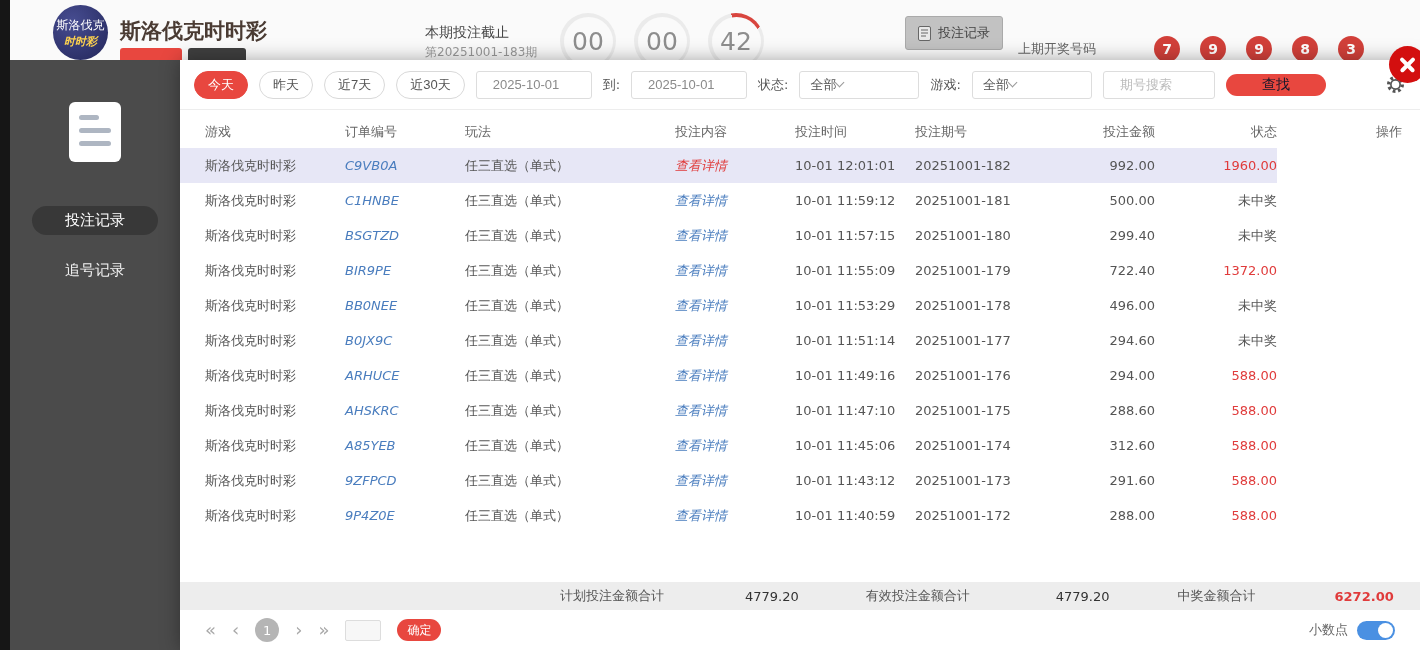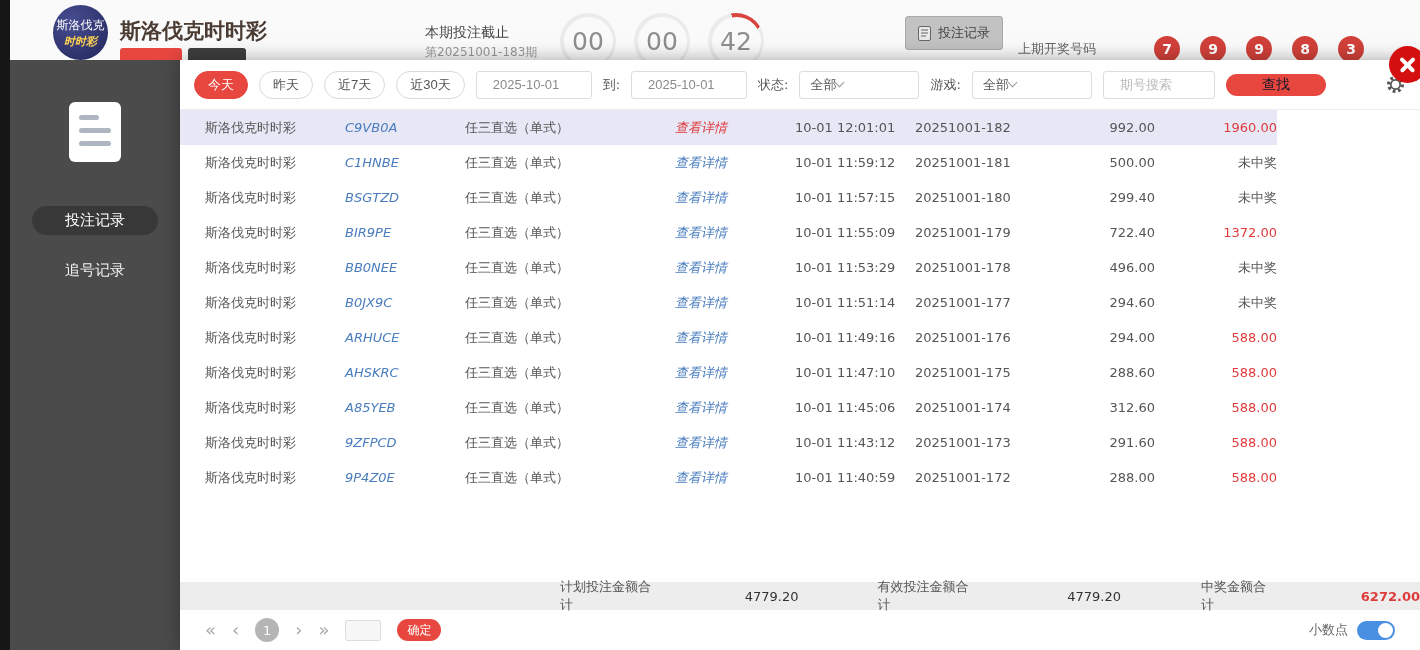--- a/index.html
+++ b/index.html
@@ -62,21 +62,21 @@
   .thead { height:32px; color:#666; margin-top:6px; }
   .trow { height:35px; color:#555; }
   .trow.highlight { background:linear-gradient(to right, #e7e7f6 0, #e7e7f6 1097px, transparent 1097px); }
   .link { color:#4a7dbe; text-decoration:none; cursor:pointer;font-style:italic; }
   .detail.hot { color:#e03b3b; }
   .c-amount, .c-status, .h-amount, .h-status { justify-self:end; }
   .c-status.win { color:#e03b3b;margin-left:6px; }
   .h-action { justify-self:end; padding-right:18px; }
   .spacer { flex:1; }
 
-  .summary { height:28px; background:#ededed; display:flex; align-items:center; font-size:13px; color:#555;gap:12px; }
+  .summary { height:28px; background:#ededed; display:flex; align-items:center; font-size:13px; color:#555; }
   .summary .val { color:#333; }
   .summary .val.win { color:#e03b3b; font-weight:bold; }
   .s-l1 { margin-left:380px; } .s-v1 { margin-left:81px; }
   .s-l2 { margin-left:67px; }  .s-v2 { margin-left:86px; }
   .s-l3 { margin-left:68px; }  .s-v3 { margin-left:79px; }
 
   .pager { height:40px; display:flex; align-items:center; gap:16px; padding:0 25px; }
   .pg-arrow { font-size:18px; color:#a9a9a9; cursor:pointer; line-height:1; }
   .pg-current { width:24px; height:24px; border-radius:50%; background:#b5b5b5; color:#fff; font-size:13px;
                 display:flex; align-items:center; justify-content:center; cursor:pointer; }
@@ -179,20 +179,31 @@
       <input class="txt-input search-w" placeholder="期号搜索" style="">
       <button class="btn-find">查找</button>
       <span class="gear">
         <svg width="21" height="21" viewBox="0 0 20 20">
           <circle cx="10" cy="10" r="6.5" fill="none" stroke="#555" stroke-width="3.2" stroke-dasharray="2.6 2.5"></circle>
           <circle cx="10" cy="10" r="4.4" fill="none" stroke="#555" stroke-width="1.6"></circle>
         </svg>
       </span>
     </div>
 
+    <div class="thead">
+      <div>游戏</div>
+      <div>订单编号</div>
+      <div>玩法</div>
+      <div>投注内容</div>
+      <div>投注时间</div>
+      <div>投注期号</div>
+      <div class="h-amount">投注金额</div>
+      <div class="h-status">状态</div>
+      <div class="h-action">操作</div>
+    </div>
 
     <div class="tbody">
         <div class="trow highlight">
     <div>斯洛伐克时时彩</div>
     <div><a class="link">C9VB0A</a></div>
     <div>任三直选（单式）</div>
     <div><a class="link detail hot">查看详情</a></div>
     <div>10-01 12:01:01</div>
     <div>20251001-182</div>
     <div class="c-amount">992.00</div>

